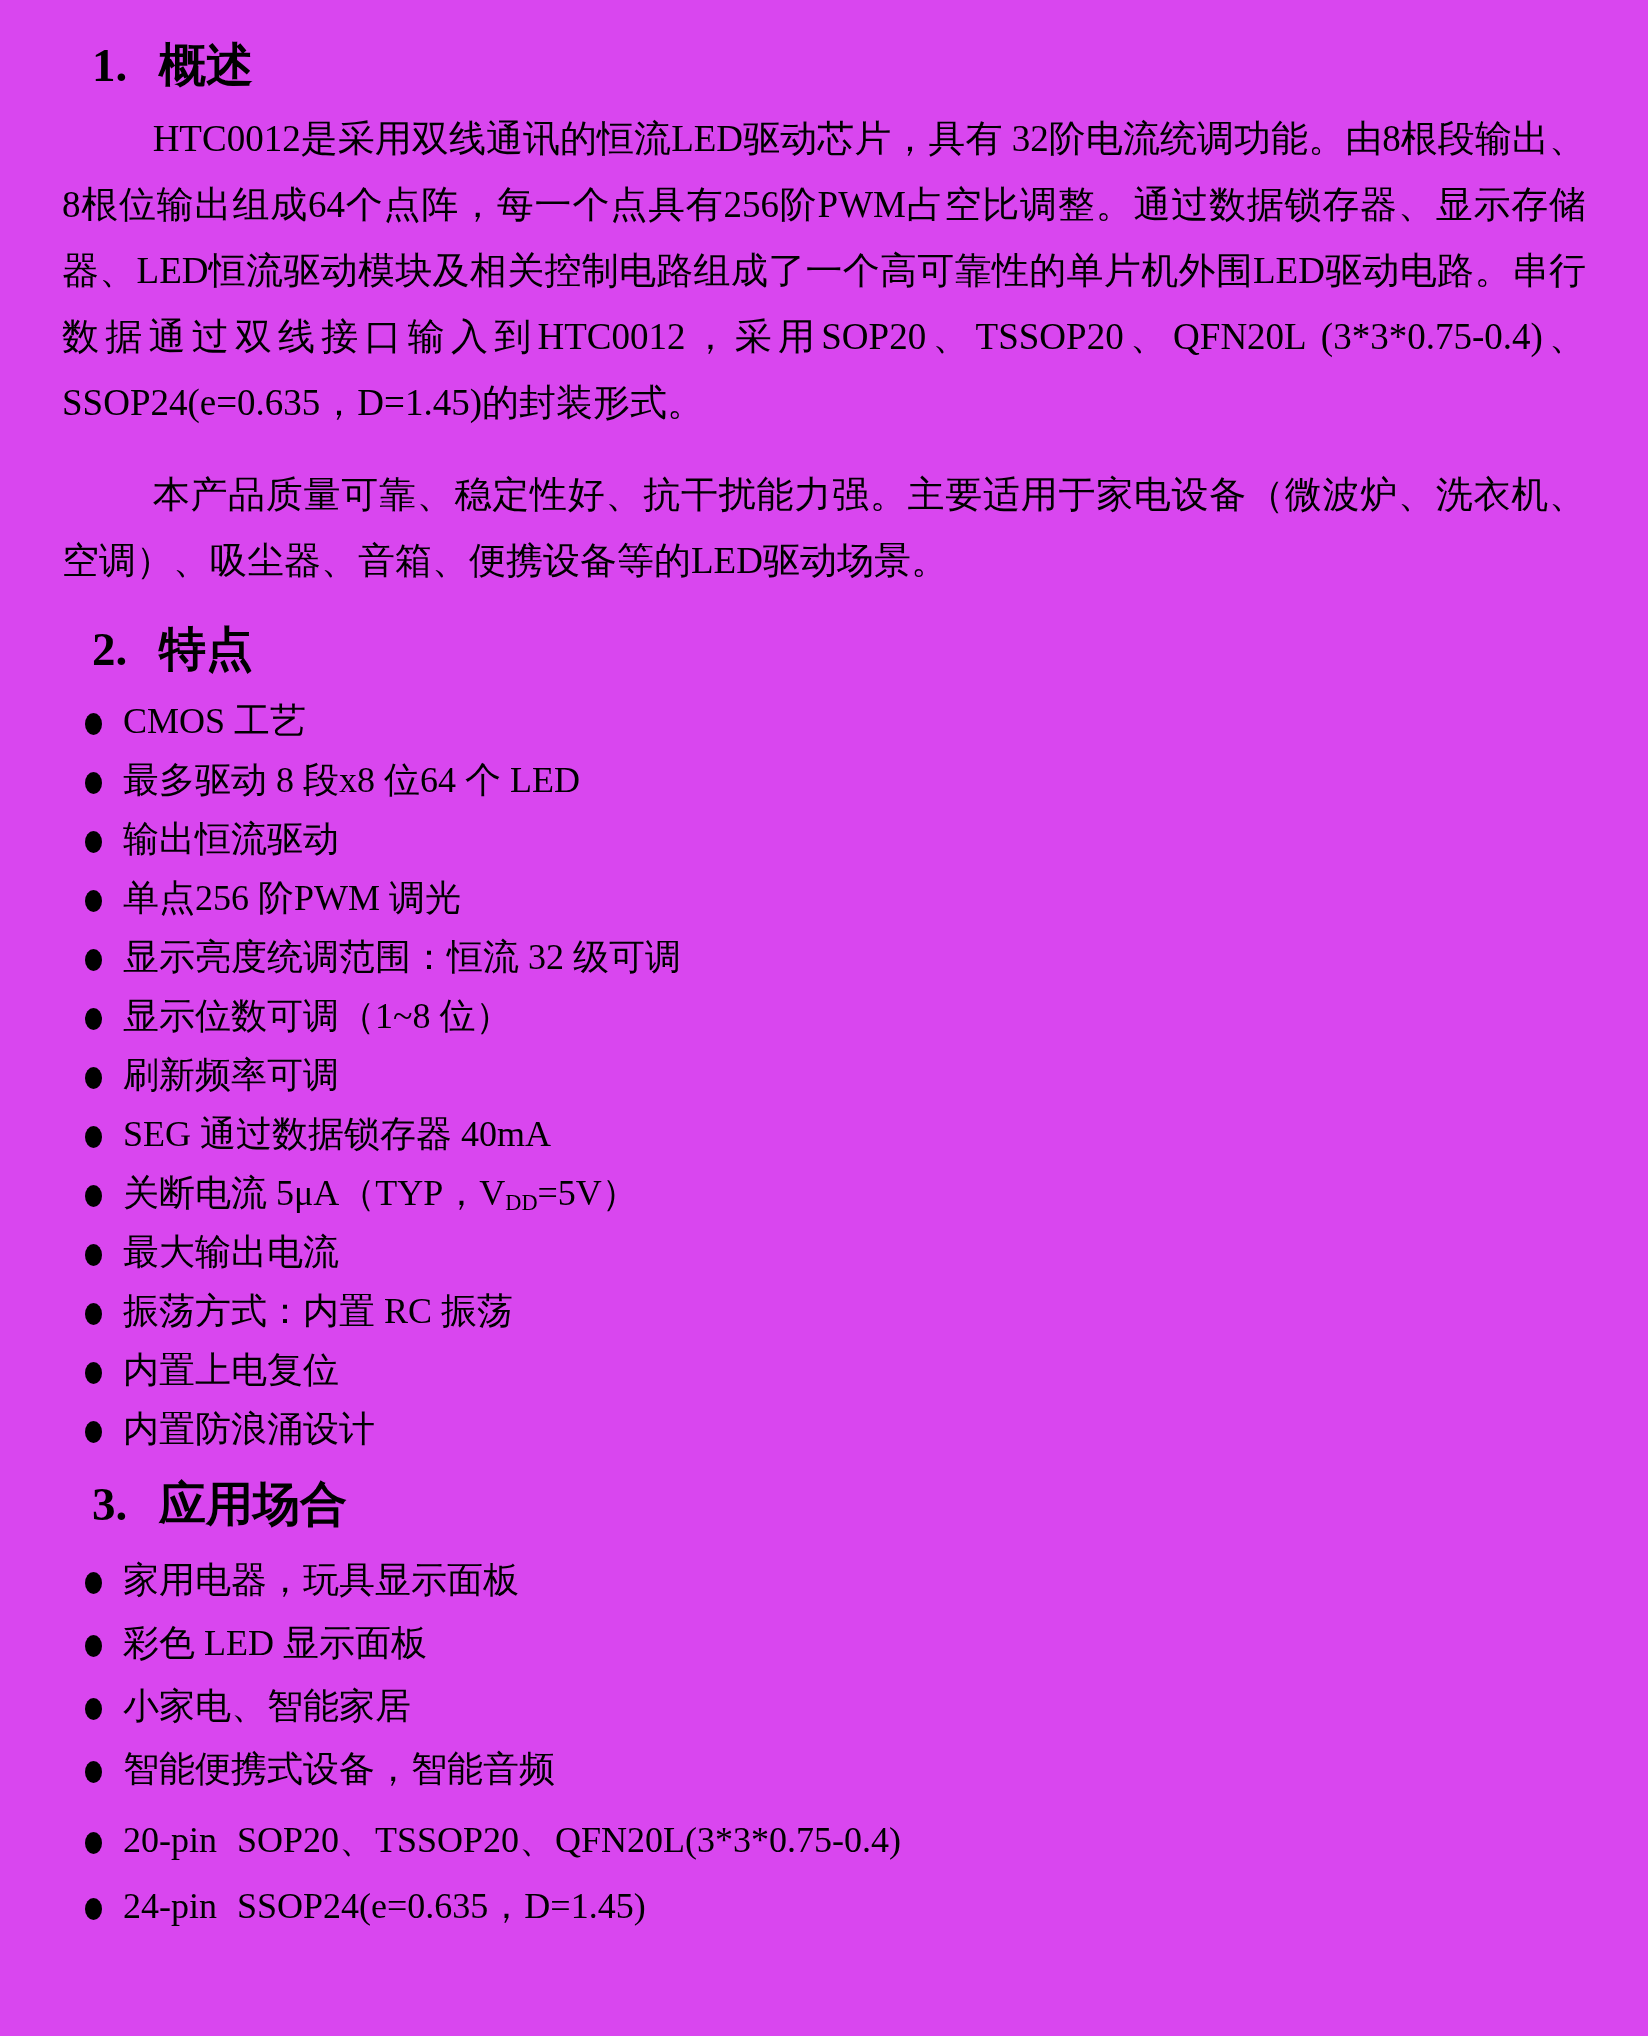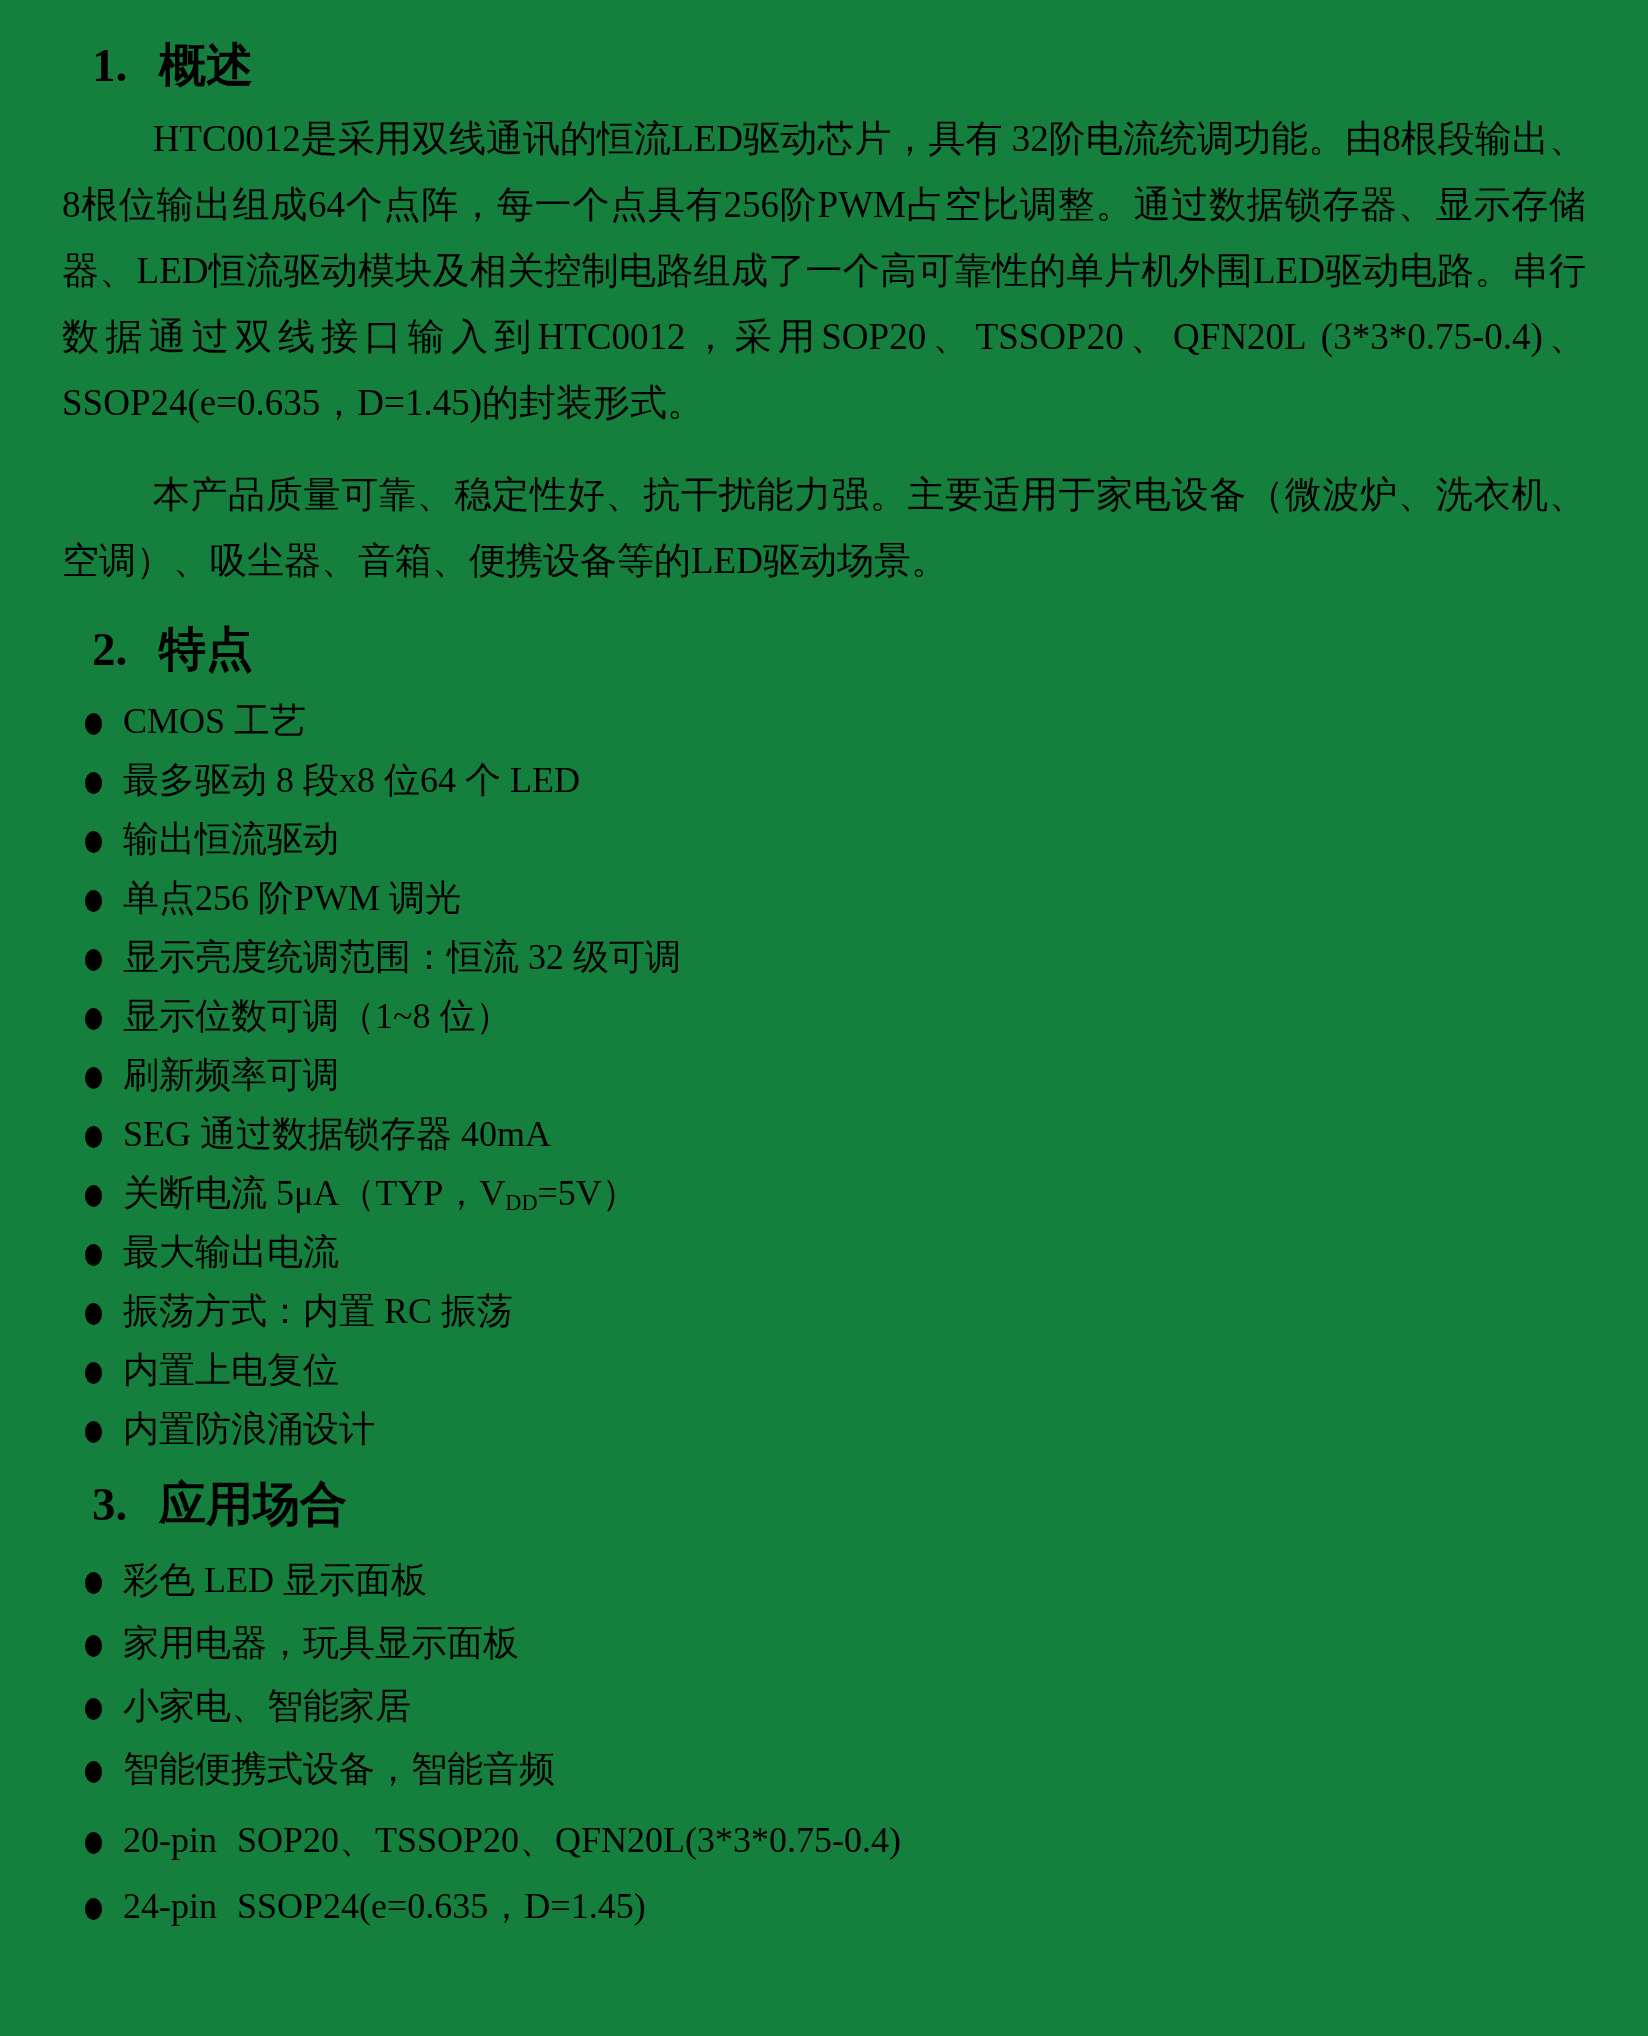--- a/index.html
+++ b/index.html
@@ -1,21 +1,21 @@
 <!DOCTYPE html>
 <html lang="zh"><head>
 <meta charset="utf-8">
 <style>
   * { margin: 0; padding: 0; box-sizing: border-box; }
   html, body { background: #ffffff; }
   .page {
     position: relative;
     width: 1648px;
     height: 2036px;
-    background: #15803d;
+    background: #d946ef;
     color: #000000;
     font-family: "Liberation Serif", "DejaVu Serif", serif;
     padding: 36px 62px 0 62px;
     overflow: hidden;
   }
   .sec-heading {
     font-size: 47px;
     font-weight: bold;
     line-height: 58px;
     padding-left: 30px;
@@ -97,22 +97,22 @@
     <li class="bullet-item"><span class="dot"></span><span class="item-text">振荡方式：内置 RC 振荡</span></li>
     <li class="bullet-item"><span class="dot"></span><span class="item-text">内置上电复位</span></li>
     <li class="bullet-item"><span class="dot"></span><span class="item-text">内置防浪涌设计</span></li>
   </ul>
 
   <div class="sec-heading h3">
     <span class="sec-num">3.</span><span class="sec-title">应用场合</span>
   </div>
 
   <ul class="bullet-list apps">
+    <li class="bullet-item"><span class="dot"></span><span class="item-text">家用电器，玩具显示面板</span></li>
     <li class="bullet-item"><span class="dot"></span><span class="item-text">彩色 LED 显示面板</span></li>
-    <li class="bullet-item"><span class="dot"></span><span class="item-text">家用电器，玩具显示面板</span></li>
     <li class="bullet-item"><span class="dot"></span><span class="item-text">小家电、智能家居</span></li>
     <li class="bullet-item"><span class="dot"></span><span class="item-text">智能便携式设备，智能音频</span></li>
   </ul>
 
 
   <ul class="bullet-list pkgs">
     <li class="bullet-item"><span class="dot"></span><span class="item-text"><span class="pkg-label">20-pin</span><span class="pkg-names">SOP20、TSSOP20、QFN20L(3*3*0.75-0.4)</span></span></li>
     <li class="bullet-item"><span class="dot"></span><span class="item-text"><span class="pkg-label">24-pin</span><span class="pkg-names">SSOP24(e=0.635，D=1.45)</span></span></li>
   </ul>
 

